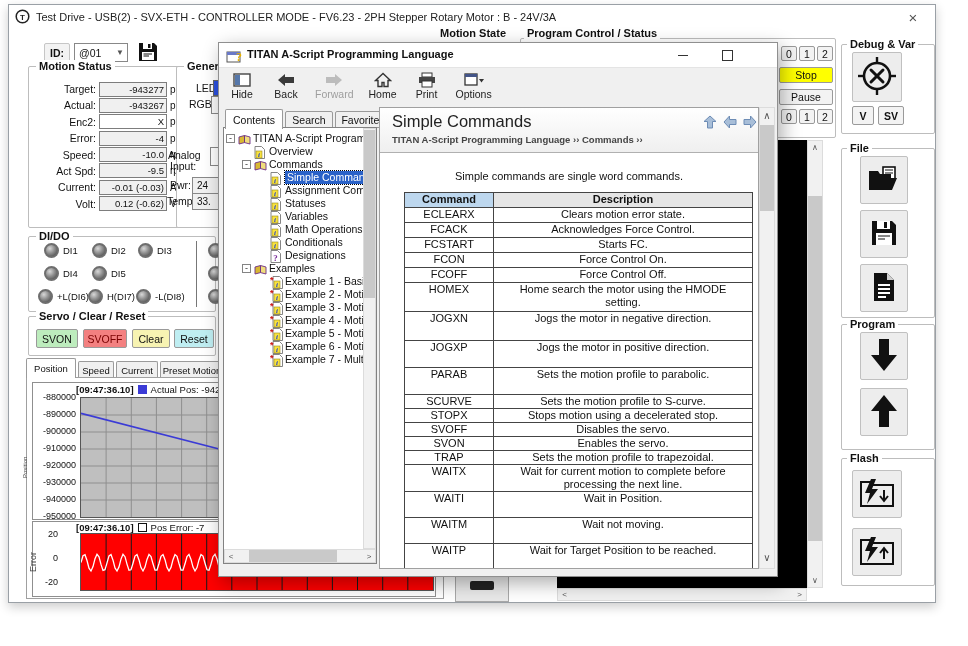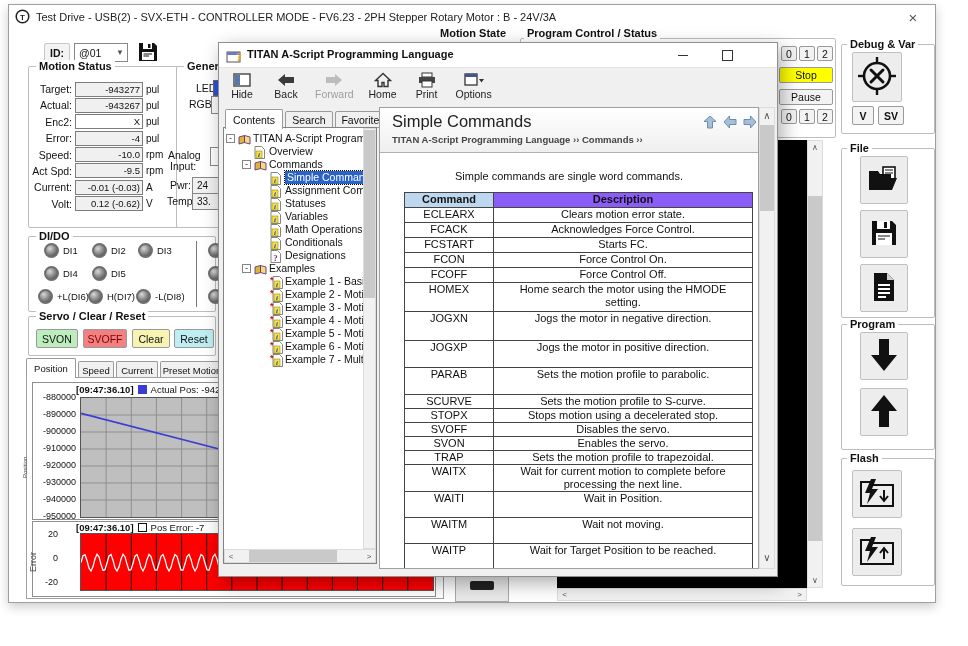--- a/index.html
+++ b/index.html
@@ -15,21 +15,21 @@
   .grouplabel{position:absolute;font-size:11px;font-weight:bold;background:#fff;padding:0 3px;white-space:nowrap;z-index:2;}
   .groupbox{position:absolute;border:1px solid #bdbdbd;border-radius:2px;background:#fff;box-sizing:border-box;}
   .plainlabel{position:absolute;font-size:10.5px;white-space:nowrap;}
   .btn{position:absolute;display:flex;align-items:center;justify-content:center;border:1px solid #9a9a9a;
        background:#f3f3f3;font-size:10.5px;box-sizing:border-box;border-radius:2px;}
   .combo{position:absolute;background:#fff;border:1px solid #888;font-size:10.5px;display:flex;
          align-items:center;box-sizing:border-box;}
   .combo .val{flex:1;padding-left:4px;}
   .combo .chev{width:14px;color:#555;font-size:8px;text-align:center;}
   
-  #ms-rows{position:absolute;left:26px;top:82px;}
+  #ms-rows{position:absolute;left:50px;top:82px;}
   .ms-row{display:flex;align-items:center;height:14px;margin-bottom:2.4px;}
   .ms-label{width:46px;text-align:right;font-size:10.5px;margin-right:3px;}
   .ms-input{width:62px;height:13px;border:1px solid #7d7d7d;background:#f0f0f0;font-size:9.5px;
             text-align:right;padding:0 2px;line-height:13px;box-sizing:content-box;}
   .ms-input.white{background:#fff;}
   .ms-unit{font-size:10px;margin-left:3px;}
   .led{position:absolute;width:15px;height:15px;border-radius:50%;box-sizing:border-box;
        background:radial-gradient(circle at 35% 32%,#d8d8d8,#909090 45%,#5a5a5a 82%);border:2px solid #6e6e6e;}
   .led-label{position:absolute;font-size:9.5px;white-space:nowrap;}
   .vline{position:absolute;width:1px;background:#777;}
@@ -604,21 +604,21 @@
       <div class="navarr" style="left:363px;">
         <svg width="14" height="14">
             <path d="M13 7 L7.5 1 V4.5 H1 V9.5 H7.5 V13 Z" fill="#a8bed8" stroke="#6d8cb5"></path>
           </svg>
       </div>
       <div class="c-intro">Simple commands are single word commands.</div>
       <table id="cmd-table">
         <thead>
             <tr>
               <th style="background: rgb(189, 215, 238); width: 84px; height: 14px;">Command</th>
-              <th style="background: #8b5cf6; width: 254px; height: 14px;">Description</th>
+              <th style="background: #e5e5e5; width: 254px; height: 14px;">Description</th>
             </tr>
           </thead>
         <tbody>
             <tr>
               <td style="height: 14px;">ECLEARX</td>
               <td>Clears motion error state.</td>
             </tr>
             <tr>
               <td style="height: 14px; margin-top: 28px;">FCACK</td>
               <td>Acknowledges Force Control.</td>

